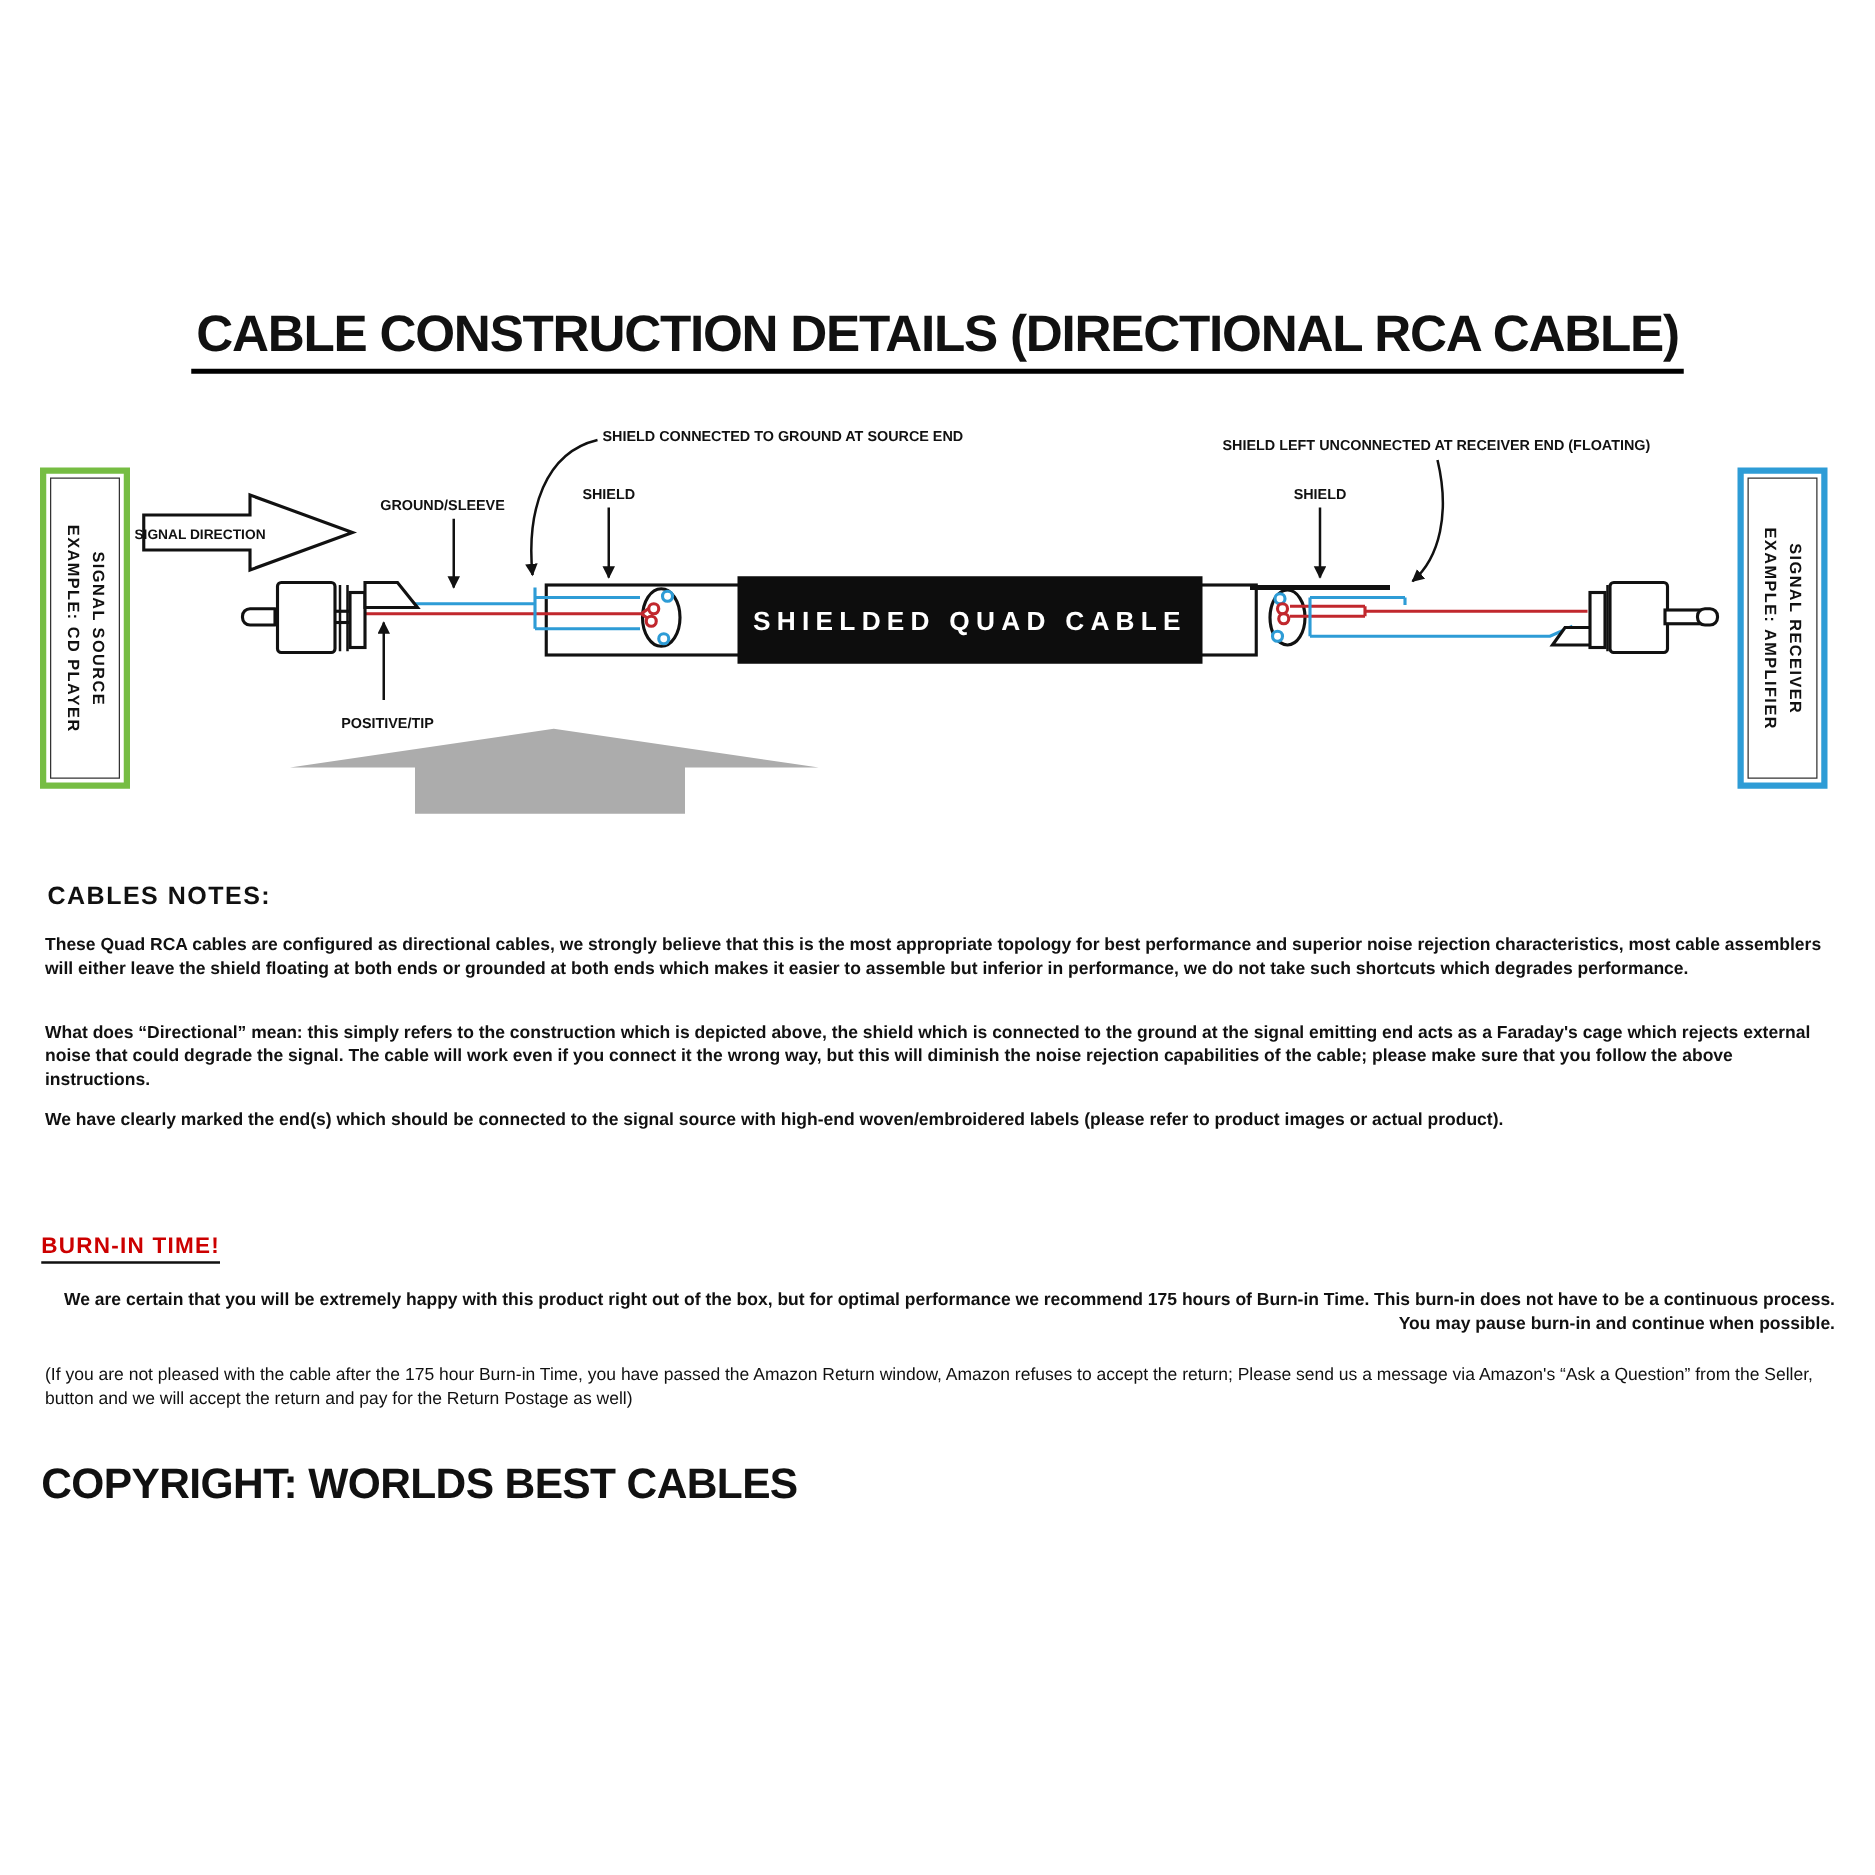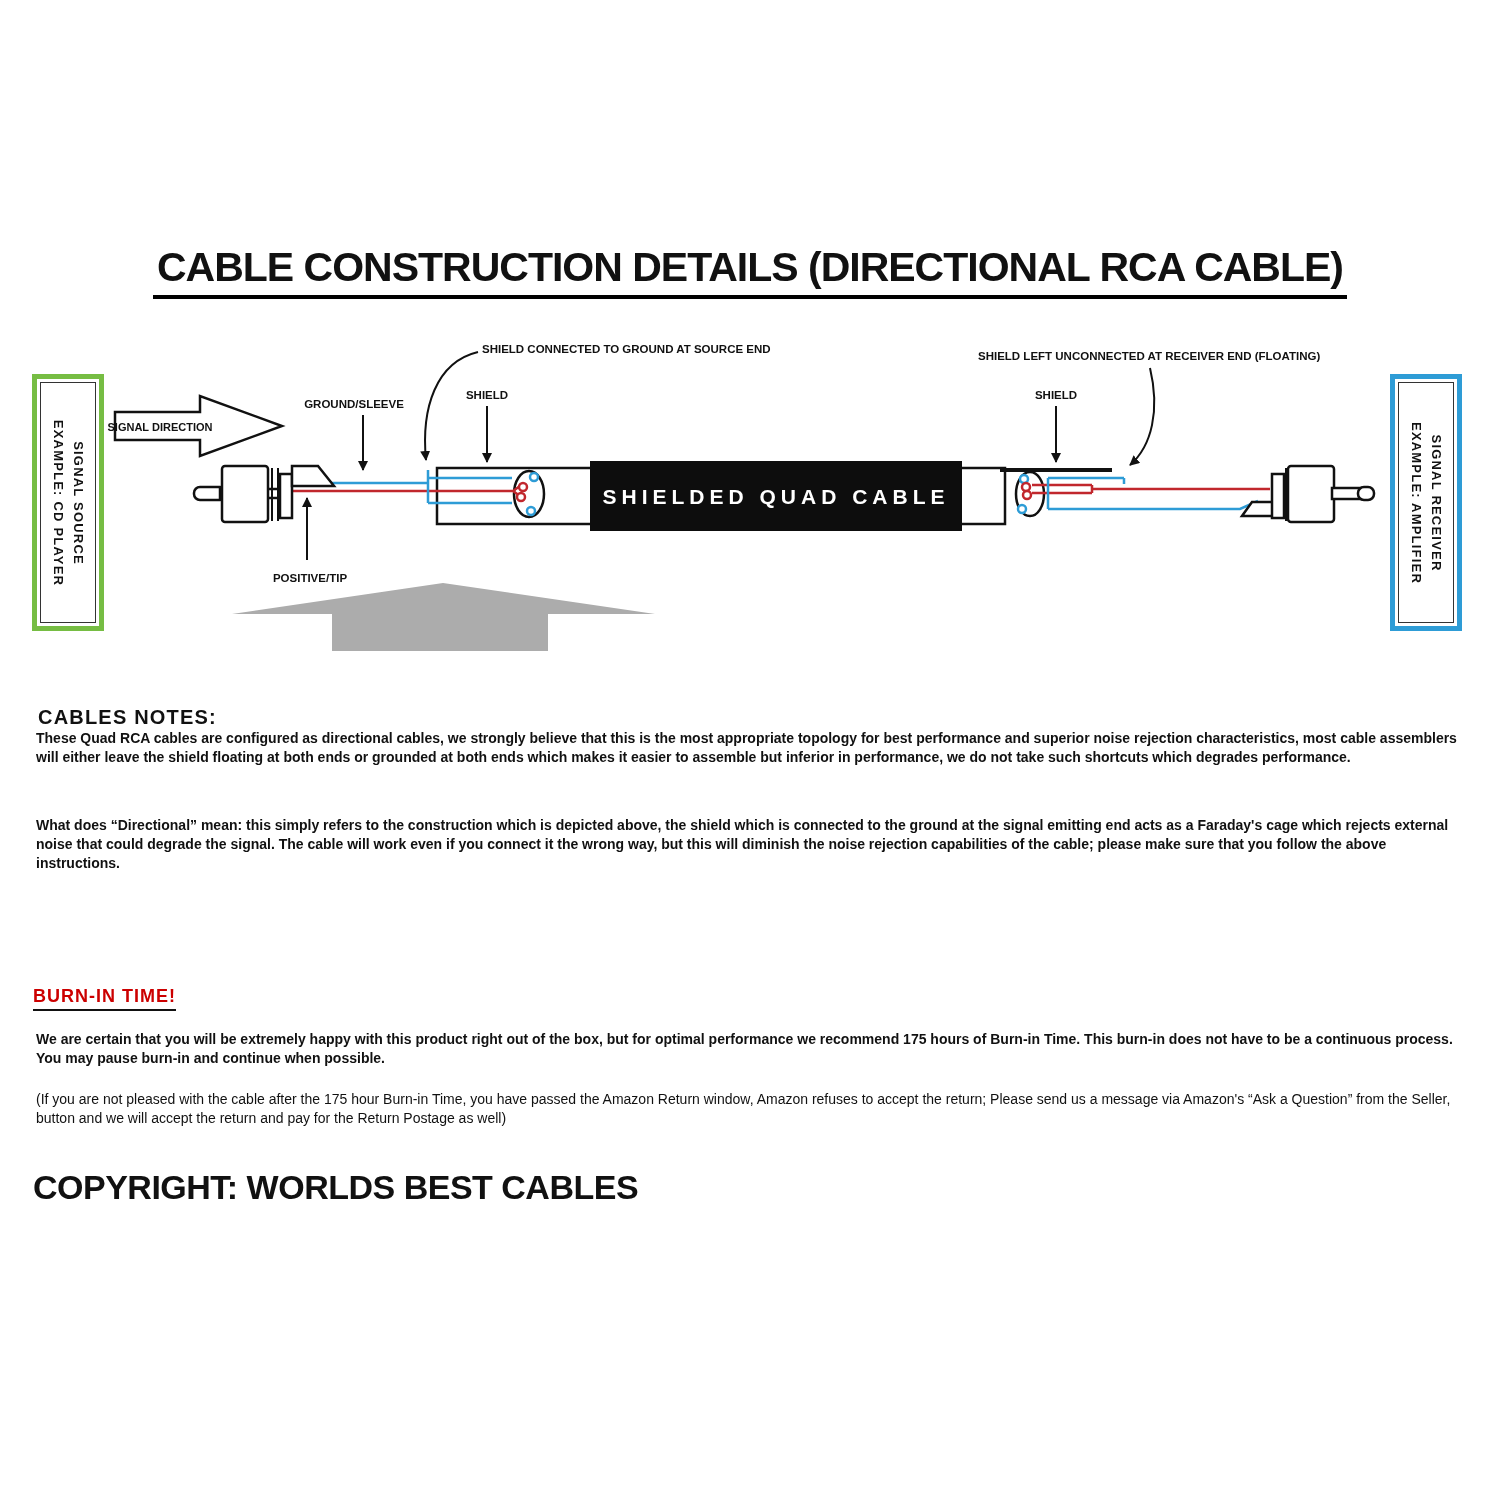--- a/index.html
+++ b/index.html
@@ -31,24 +31,24 @@
           width:245px;text-align:center;font-size:13px;font-weight:bold;letter-spacing:1.2px;
           line-height:1.55;white-space:nowrap;}
   .endbox.source{left:32px;}
   .endbox.receiver{left:1390px;}
   
   .caption{position:absolute;left:25px;top:676px;width:1440px;font-size:16px;font-weight:bold;
            letter-spacing:.6px;color:var(--gray-text);}
   .notes-heading{position:absolute;left:38px;top:706px;font-size:20px;font-weight:bold;letter-spacing:1.2px;}
   .para{position:absolute;left:36px;width:1432px;font-size:14px;font-weight:bold;line-height:19px;margin:0;}
   .para.regular{font-weight:normal;}
-  .p1{top:729px;} .p2{top:816px;} .p3{top:886px;}
+  .p1{top:746px;} .p2{top:816px;} .p3{top:886px;}
   .burnin-heading{position:absolute;left:33px;top:986px;font-size:18px;font-weight:bold;
            letter-spacing:1px;color:var(--burnin-red);border-bottom:2px solid #111;padding-bottom:2px;}
-  .p4{top:1030px;} .p5{top:1090px;}
+  .p4{top:1030px;text-align:right;} .p5{top:1090px;}
   .copyright{position:absolute;left:33px;top:1168px;font-size:34px;font-weight:bold;letter-spacing:-.5px;}
   .tagline{position:absolute;left:225px;top:1210px;font-family:"DejaVu Serif",serif;
            font-style:italic;font-size:35px;letter-spacing:1px;color:#151515;}
 </style>
 </head>
 <body>
 
 <div class="page">
 
   <div class="title-wrap">
@@ -147,20 +147,21 @@
       <div>SIGNAL RECEIVER</div>
       <div>EXAMPLE: AMPLIFIER</div>
     </div>
   </div>
 
 
   <div class="notes-heading">CABLES NOTES:</div>
 
   <p class="para p1">These Quad RCA cables are configured as directional cables, we strongly believe that this is the most appropriate topology for best performance and superior noise rejection characteristics, most cable assemblers will either leave the shield floating at both ends or grounded at both ends which makes it easier to assemble but inferior in performance, we do not take such shortcuts which degrades performance.</p>
   <p class="para p2">What does “Directional” mean: this simply refers to the construction which is depicted above, the shield which is connected to the ground at the signal emitting end acts as a Faraday's cage which rejects external noise that could degrade the signal. The cable will work even if you connect it the wrong way, but this will diminish the noise rejection capabilities of the cable; please make sure that you follow the above instructions.</p>
+  <p class="para p3">We have clearly marked the end(s) which should be connected to the signal source with high-end woven/embroidered labels (please refer to product images or actual product).</p>
 
   <div class="burnin-heading">BURN-IN TIME!</div>
 
   <p class="para p4">We are certain that you will be extremely happy with this product right out of the box, but for optimal performance we recommend 175 hours of Burn-in Time. This burn-in does not have to be a continuous process. You may pause burn-in and continue when possible.</p>
   <p class="para regular p5">(If you are not pleased with the cable after the 175 hour Burn-in Time, you have passed the Amazon Return window, Amazon refuses to accept the return; Please send us a message via Amazon's “Ask a Question” from the Seller, button and we will accept the return and pay for the Return Postage as well)</p>
 
   <div class="copyright">COPYRIGHT: WORLDS BEST CABLES</div>
 
 </div>
 

